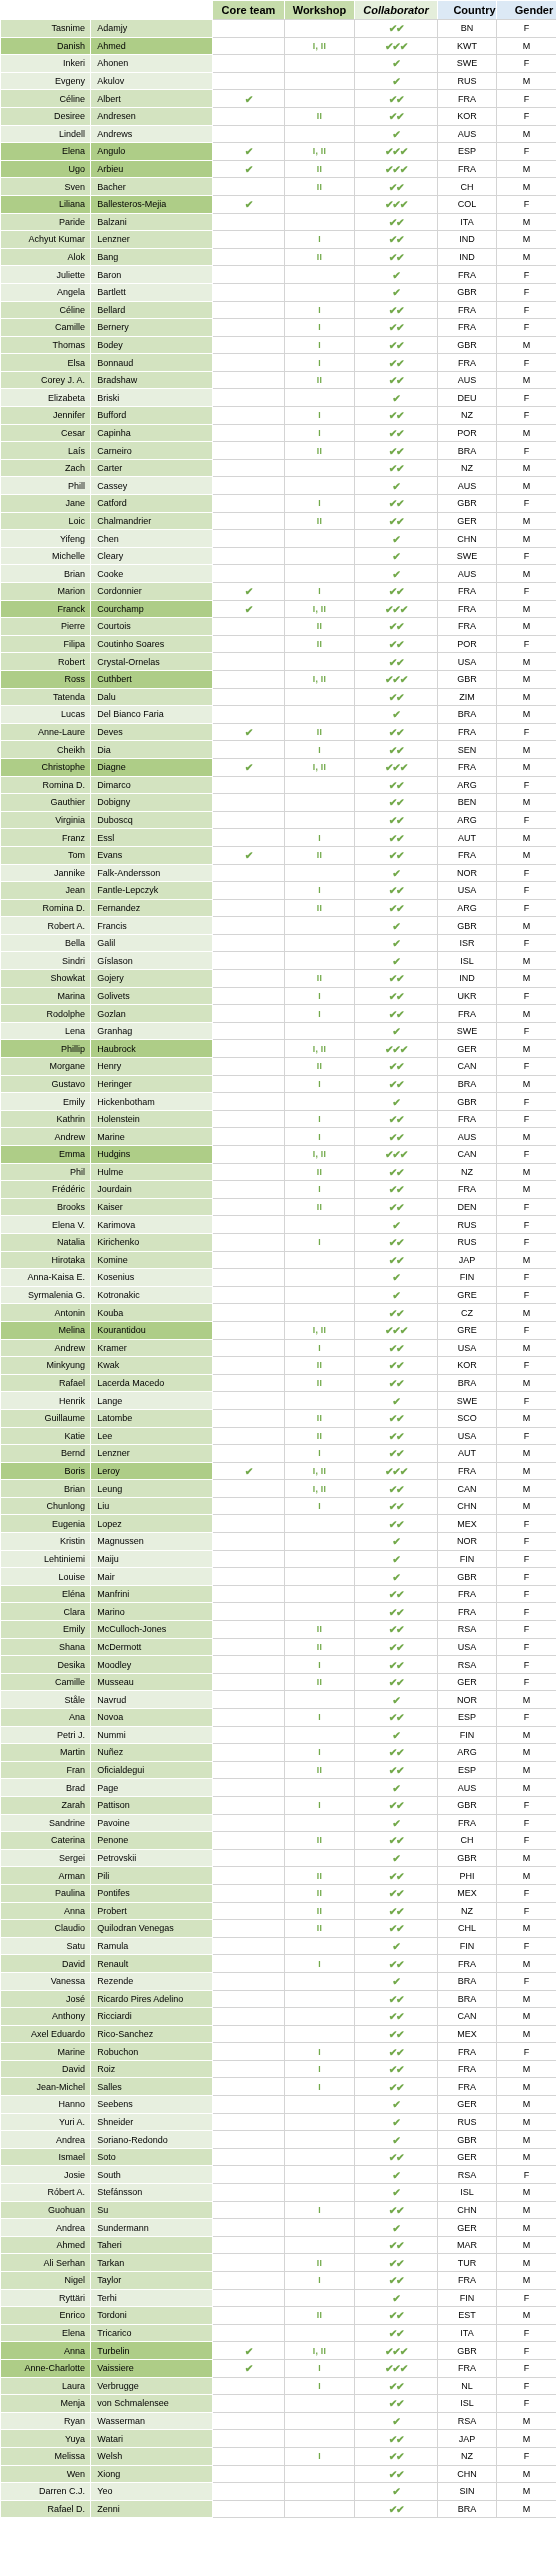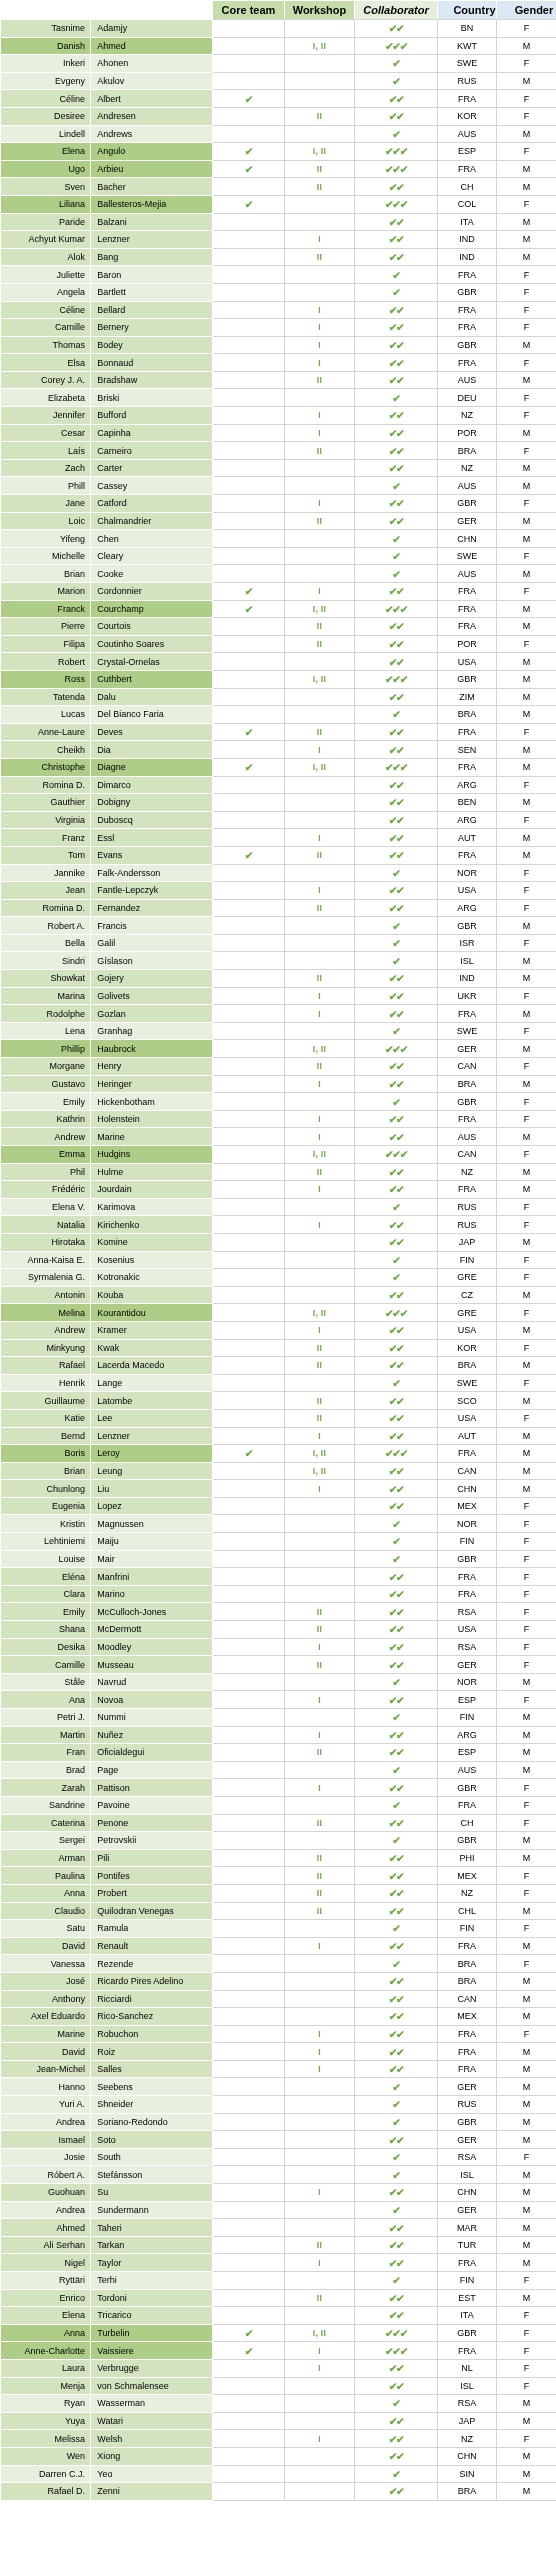--- a/index.html
+++ b/index.html
@@ -663,20 +663,29 @@
       <tr>
         <td class="c-first tint-2">Frédéric</td>
         <td class="c-last tint-2">Jourdain</td>
         <td class="c-center c-check"></td>
         <td class="c-center c-roman">I</td>
         <td class="c-center c-check">✔✔</td>
         <td class="c-center c-text">FRA</td>
         <td class="c-center c-text">M</td>
       </tr>
       <tr>
+        <td class="c-first tint-2">Brooks</td>
+        <td class="c-last tint-2">Kaiser</td>
+        <td class="c-center c-check"></td>
+        <td class="c-center c-roman">II</td>
+        <td class="c-center c-check">✔✔</td>
+        <td class="c-center c-text">DEN</td>
+        <td class="c-center c-text">F</td>
+      </tr>
+      <tr>
         <td class="c-first tint-1">Elena V.</td>
         <td class="c-last tint-1">Karimova</td>
         <td class="c-center c-check"></td>
         <td class="c-center c-roman"></td>
         <td class="c-center c-check">✔</td>
         <td class="c-center c-text">RUS</td>
         <td class="c-center c-text">F</td>
       </tr>
       <tr>
         <td class="c-first tint-2">Natalia</td>

